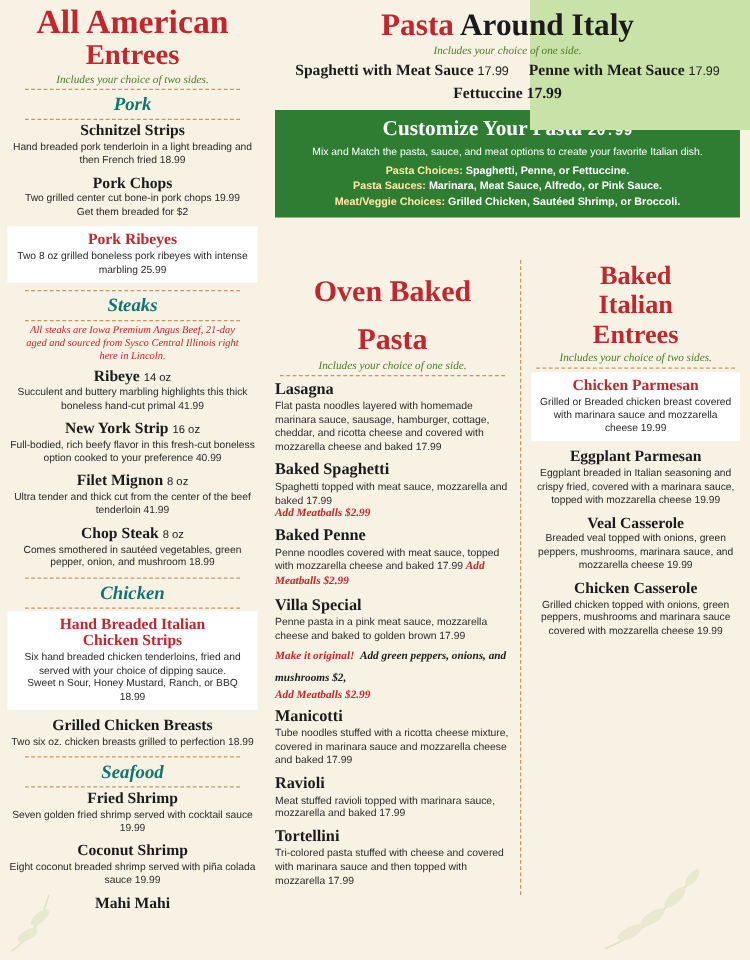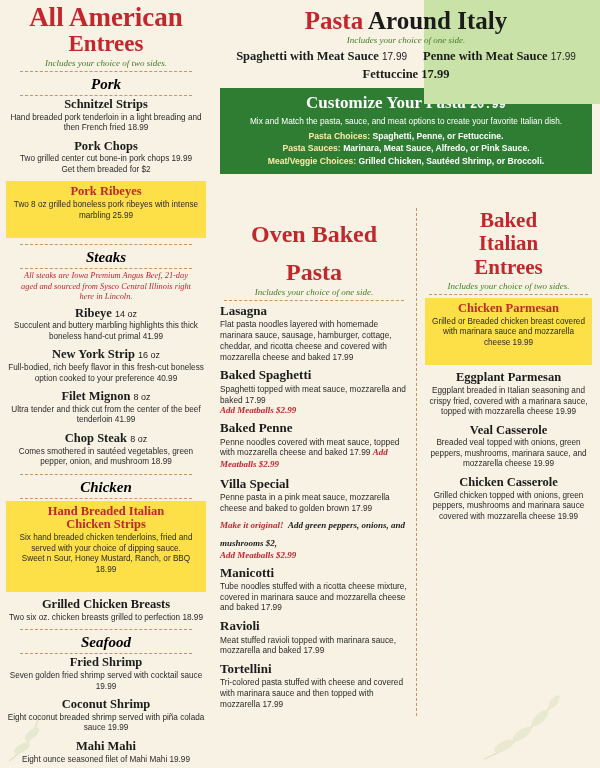--- a/index.html
+++ b/index.html
@@ -54,21 +54,21 @@
     color: #4a7a2a;
     text-align: center;
     font-size: 9px;
     margin: 3px 0 2px 0;
   }
 
   .sec-title {
     font-family: "Liberation Serif", serif;
     font-style: italic;
     font-weight: bold;
-    color: #000000;
+    color: #0f766e;
     text-align: center;
     font-size: 15px;
     margin: 4px 0 2px 0;
   }
 
   .dash-rule {
     border: none;
     border-top: 1px dashed #c8955f;
     margin: 3px 14px;
     height: 0;
@@ -101,22 +101,22 @@
     font-style: italic;
     color: #c1272d;
     font-size: 8.4px;
     line-height: 1.25;
     text-align: center;
     margin: 2px 10px 4px 10px;
   }
 
   
   .pink {
-    background: #fde047;
-    padding: 4px 6px 17px 6px;
+    background: #ffffff;
+    padding: 4px 6px 5px 6px;
     margin: 2px 0 6px 0;
   }
   .pink .item-name { color: #c1272d; }
 
   
   .pai-wrap { position: relative; padding: 6px 8px 0 8px; }
   .pai-title {
     font-family: "Liberation Serif", serif;
     font-weight: bold;
     color: #c1272d;
@@ -325,21 +325,20 @@
     <div class="item">
       <div class="item-name">Fried Shrimp</div>
       <div class="item-desc">Seven golden fried shrimp served with cocktail sauce 19.99</div>
     </div>
     <div class="item">
       <div class="item-name">Coconut Shrimp</div>
       <div class="item-desc">Eight coconut breaded shrimp served with piña colada sauce 19.99</div>
     </div>
     <div class="item">
       <div class="item-name">Mahi Mahi</div>
-      <div class="item-desc">Eight ounce seasoned filet of Mahi Mahi 19.99</div>
     </div>
 
     <svg class="leftdeco" viewBox="0 0 70 60">
       <path d="M5 55 C20 45 30 30 35 10" stroke="#9ab36a" stroke-width="1.2" fill="none"></path>
       <ellipse cx="18" cy="42" rx="9" ry="4" fill="#b9cf90" transform="rotate(-30 18 42)"></ellipse>
       <ellipse cx="28" cy="28" rx="9" ry="4" fill="#b9cf90" transform="rotate(-40 28 28)"></ellipse>
     </svg>
   </div>
 
   <div class="col-right">

